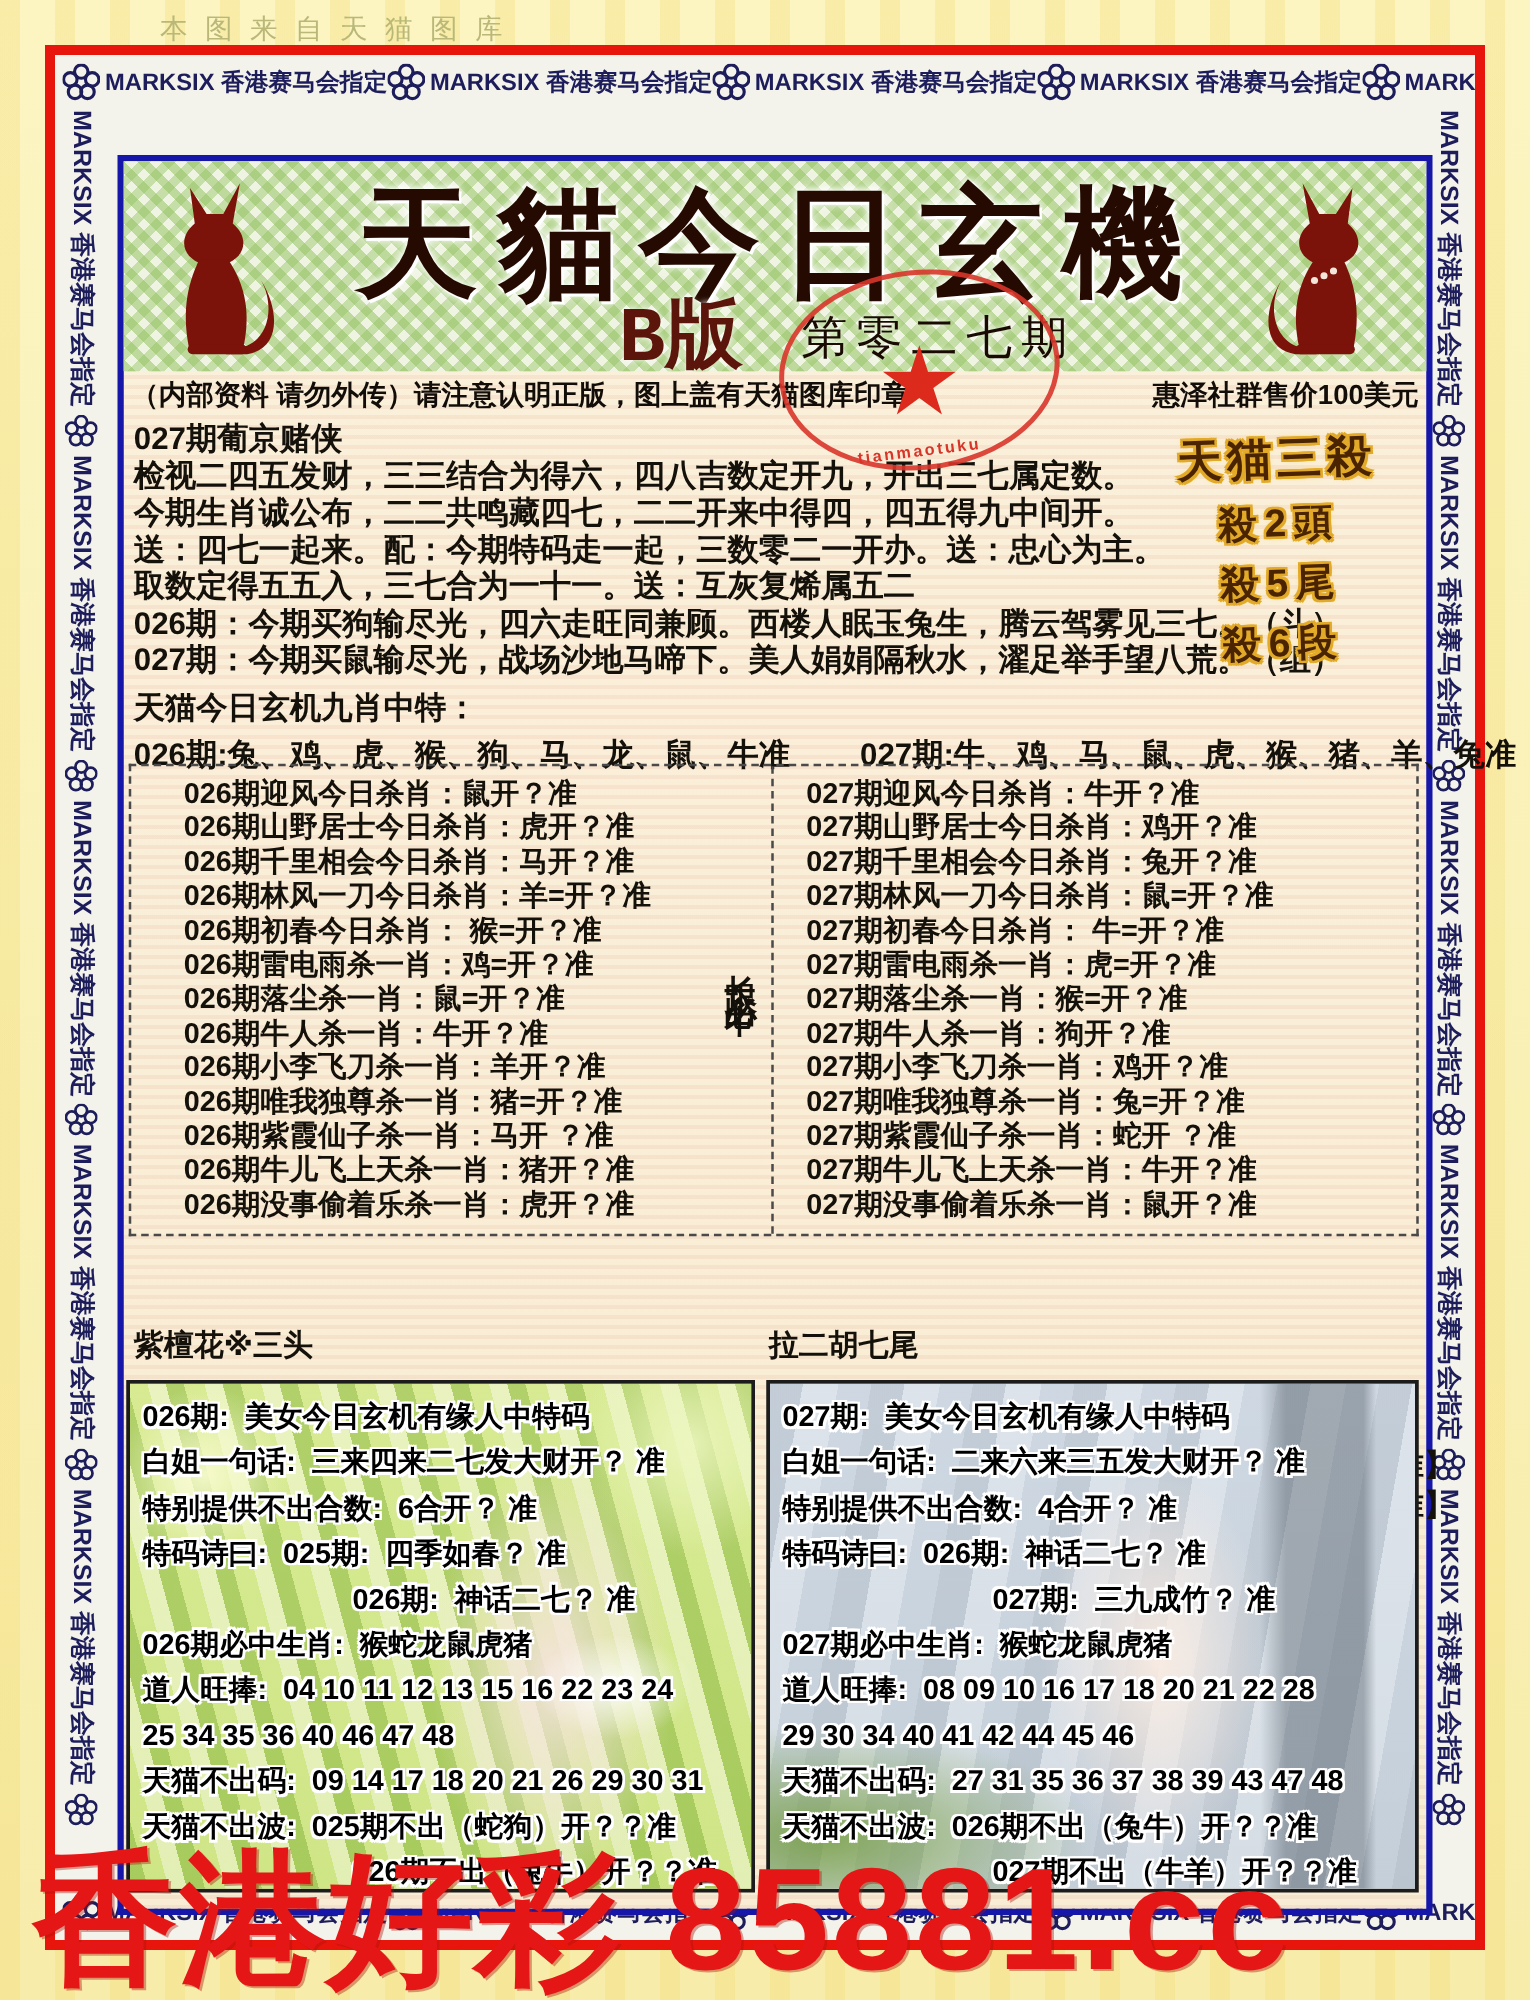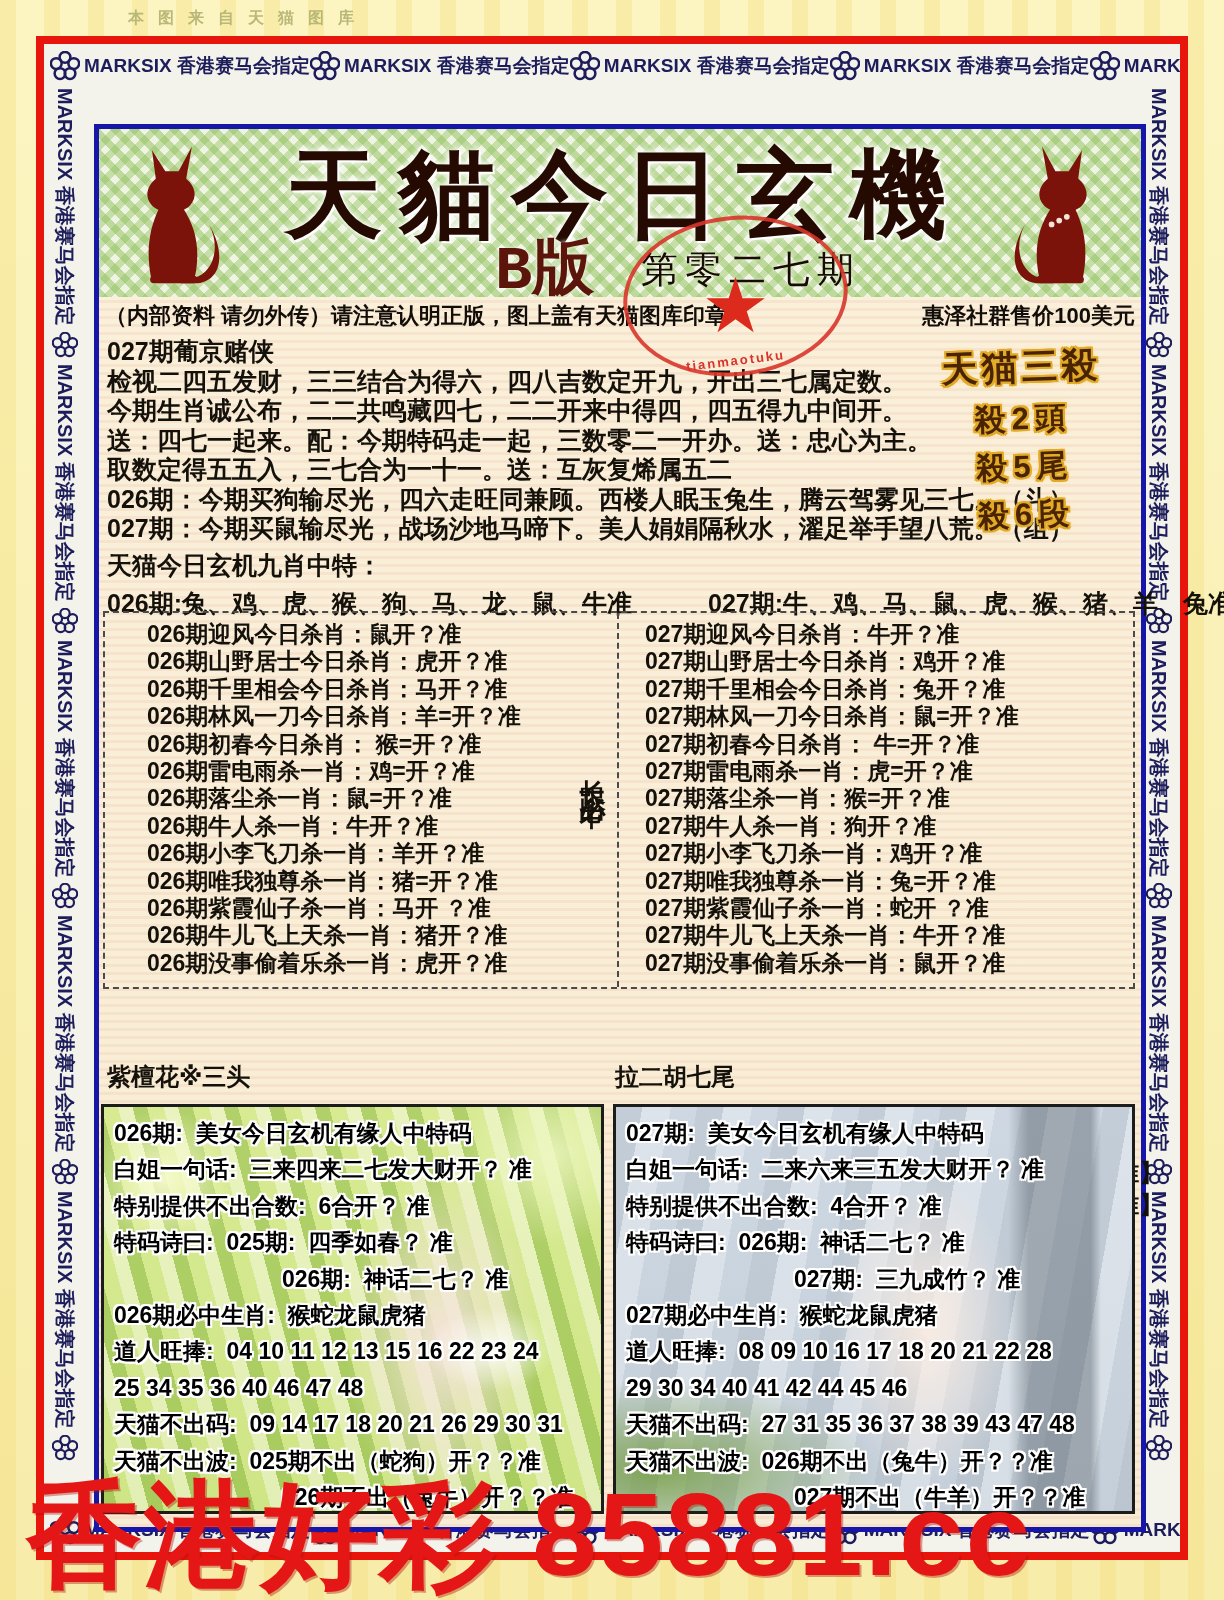--- a/index.html
+++ b/index.html
@@ -3,22 +3,22 @@
 <meta charset="utf-8">
 <style>
   html,body{margin:0;padding:0;}
   body{width:1224px;height:1600px;overflow:hidden;position:relative;
        font-family:"Liberation Sans","DejaVu Sans",sans-serif;
        background:#fbf2b4;}
   .page{position:absolute;inset:0;
        background:
          repeating-linear-gradient(90deg, rgba(242,220,120,.35) 0 16px, rgba(0,0,0,0) 16px 44px),
          linear-gradient(#fcf5c2,#f7ecaa);}
-  .top-note{position:absolute;left:128px;top:8px;font-size:16px;letter-spacing:14px;
-       color:#b9b878;font-weight:bold;}
+  .top-note{position:absolute;left:128px;top:8px;font-size:22px;letter-spacing:14px;
+       color:#b9b878;font-weight:normal;}
   
   .frame{position:absolute;left:36px;top:36px;width:1152px;height:1524px;
        background:#f3f3ec;border:8px solid #e8150d;box-sizing:border-box;}
   .hstrip{position:absolute;left:0;right:0;height:44px;display:flex;align-items:center;
        justify-content:space-between;padding:0 6px;box-sizing:border-box;overflow:hidden;
        color:#1d1d5c;font-weight:bold;font-size:19px;white-space:nowrap;background:#f3f3ec;}
   .hstrip.top{top:0;}
   .hstrip.bottom{bottom:0;}
   .hstrip .unit{display:flex;align-items:center;gap:4px;}
   .vstrip{position:absolute;top:44px;bottom:44px;width:42px;overflow:hidden;
@@ -67,21 +67,21 @@
   
   .sansha{position:absolute;left:812px;top:214px;width:226px;text-align:center;z-index:2;
        transform:rotate(-2deg);}
   .sansha .sansha-title{font-size:36px;font-weight:bold;color:#4a2400;letter-spacing:4px;
        text-shadow:-2px 0 #e2aa28,2px 0 #e2aa28,0 -2px #e2aa28,0 2px #e2aa28,-2px -2px #e2aa28,2px 2px #e2aa28,-2px 2px #e2aa28,2px -2px #e2aa28,0 0 6px #f6d870;}
   .sansha .it{font-size:31px;font-weight:bold;color:#4a2400;letter-spacing:6px;margin-top:6px;
        text-shadow:-2px 0 #e2aa28,2px 0 #e2aa28,0 -2px #e2aa28,0 2px #e2aa28,-2px -2px #e2aa28,2px 2px #e2aa28,-2px 2px #e2aa28,2px -2px #e2aa28,0 0 6px #f6d870;}
   
   .jiuxiao{position:absolute;left:8px;top:420px;width:1030px;color:#14100a;font-weight:bold;}
   .jx-title{font-size:25px;}
-  .jx-row{display:flex;gap:76px;font-size:25px;margin-top:5px;white-space:nowrap;}
+  .jx-row{display:flex;gap:56px;font-size:25px;margin-top:5px;white-space:nowrap;}
   
   .shabox{position:absolute;left:4px;top:482px;width:1032px;height:378px;box-sizing:border-box;
        border:2px dashed #4a4a4a;}
   .shabox .divider{position:absolute;left:512px;top:0;bottom:0;border-left:2px dashed #4a4a4a;}
   .kcol{position:absolute;top:8px;width:470px;font-size:23px;font-weight:bold;color:#14100a;
        line-height:27.4px;white-space:nowrap;}
   .kcol.kl{left:42px;}
   .kcol.kr{left:540px;}
   .midtext{position:absolute;left:476px;top:146px;width:30px;font-size:26px;font-weight:bold;
        color:#14100a;writing-mode:vertical-rl;text-orientation:upright;letter-spacing:8px;}

